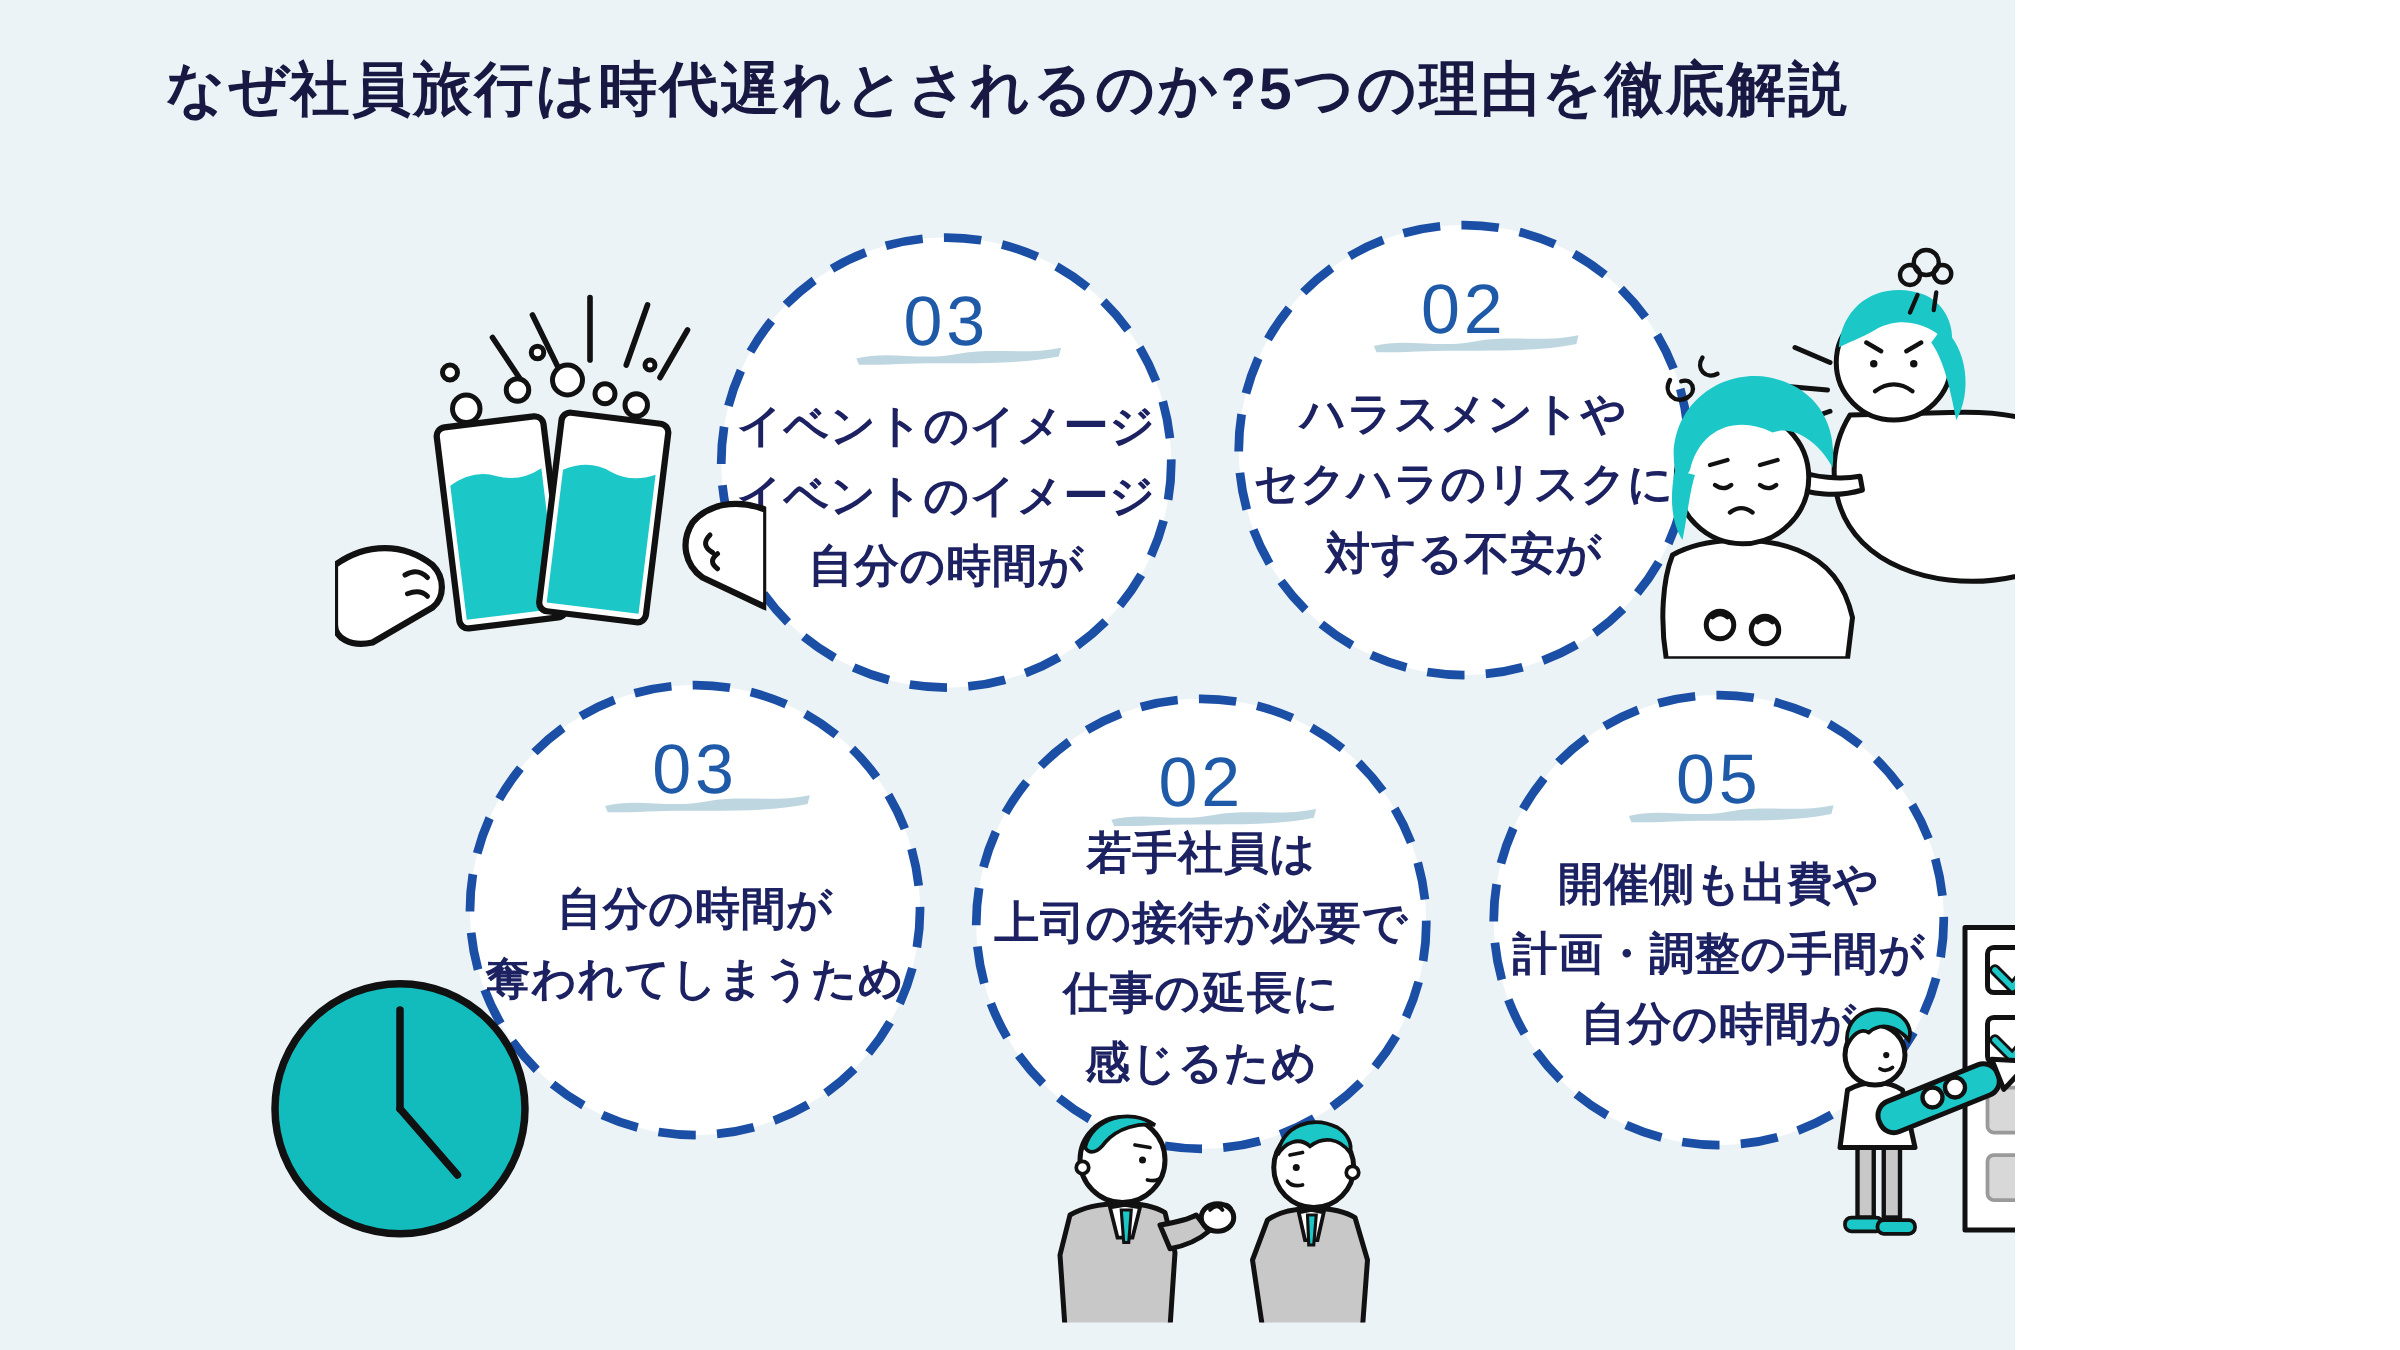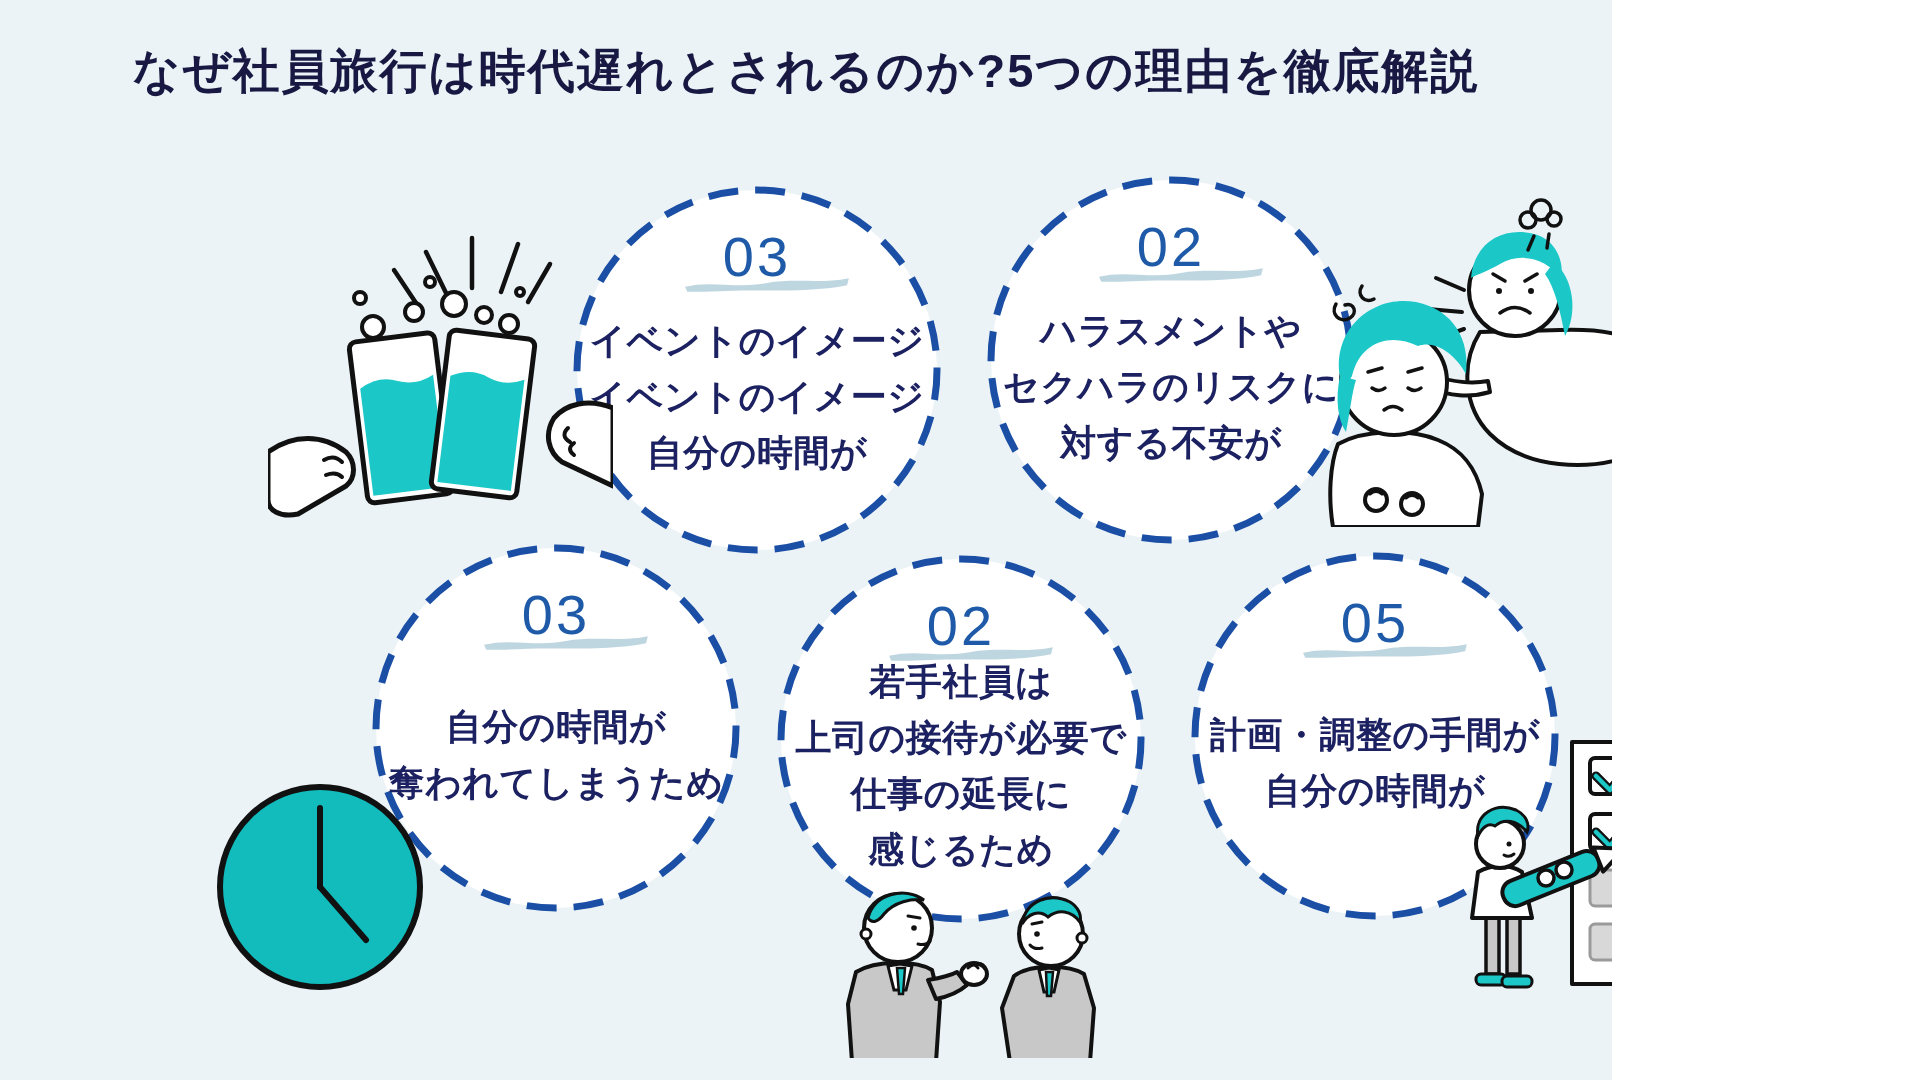--- a/index.html
+++ b/index.html
@@ -127,20 +127,21 @@
   <section class="circle c5">
     <svg class="ring" viewBox="0 0 374 374">
       <circle cx="187" cy="187" r="180" fill="#ffffff" stroke="#1b4fa5" stroke-width="7" stroke-dasharray="30 17"></circle>
     </svg>
     <div class="circle-inner">
       <div class="num">05</div>
       <svg class="brush" width="170" height="18" viewBox="0 0 170 18">
         <path d="M3 9 C 28 3 55 13 85 8 C 112 4 140 11 167 6 L 165 13 C 135 18 100 16 70 15 C 45 14 20 15 5 14 Z" fill="#b7d2dc" opacity="0.9"></path>
       </svg>
       <div class="lines">
+        <span class="ln">開催側も出費や</span>
         <span class="ln">計画・調整の手間が</span>
         <span class="ln">自分の時間が</span>
       </div>
     </div>
   </section>
 
   <svg class="illus illus-beer" width="345" height="315" viewBox="0 0 345 315">
     <g stroke="#111111" stroke-width="4.5" stroke-linecap="round">
       <line x1="204" y1="26" x2="204" y2="76"></line>
       <line x1="158" y1="40" x2="180" y2="85"></line>

